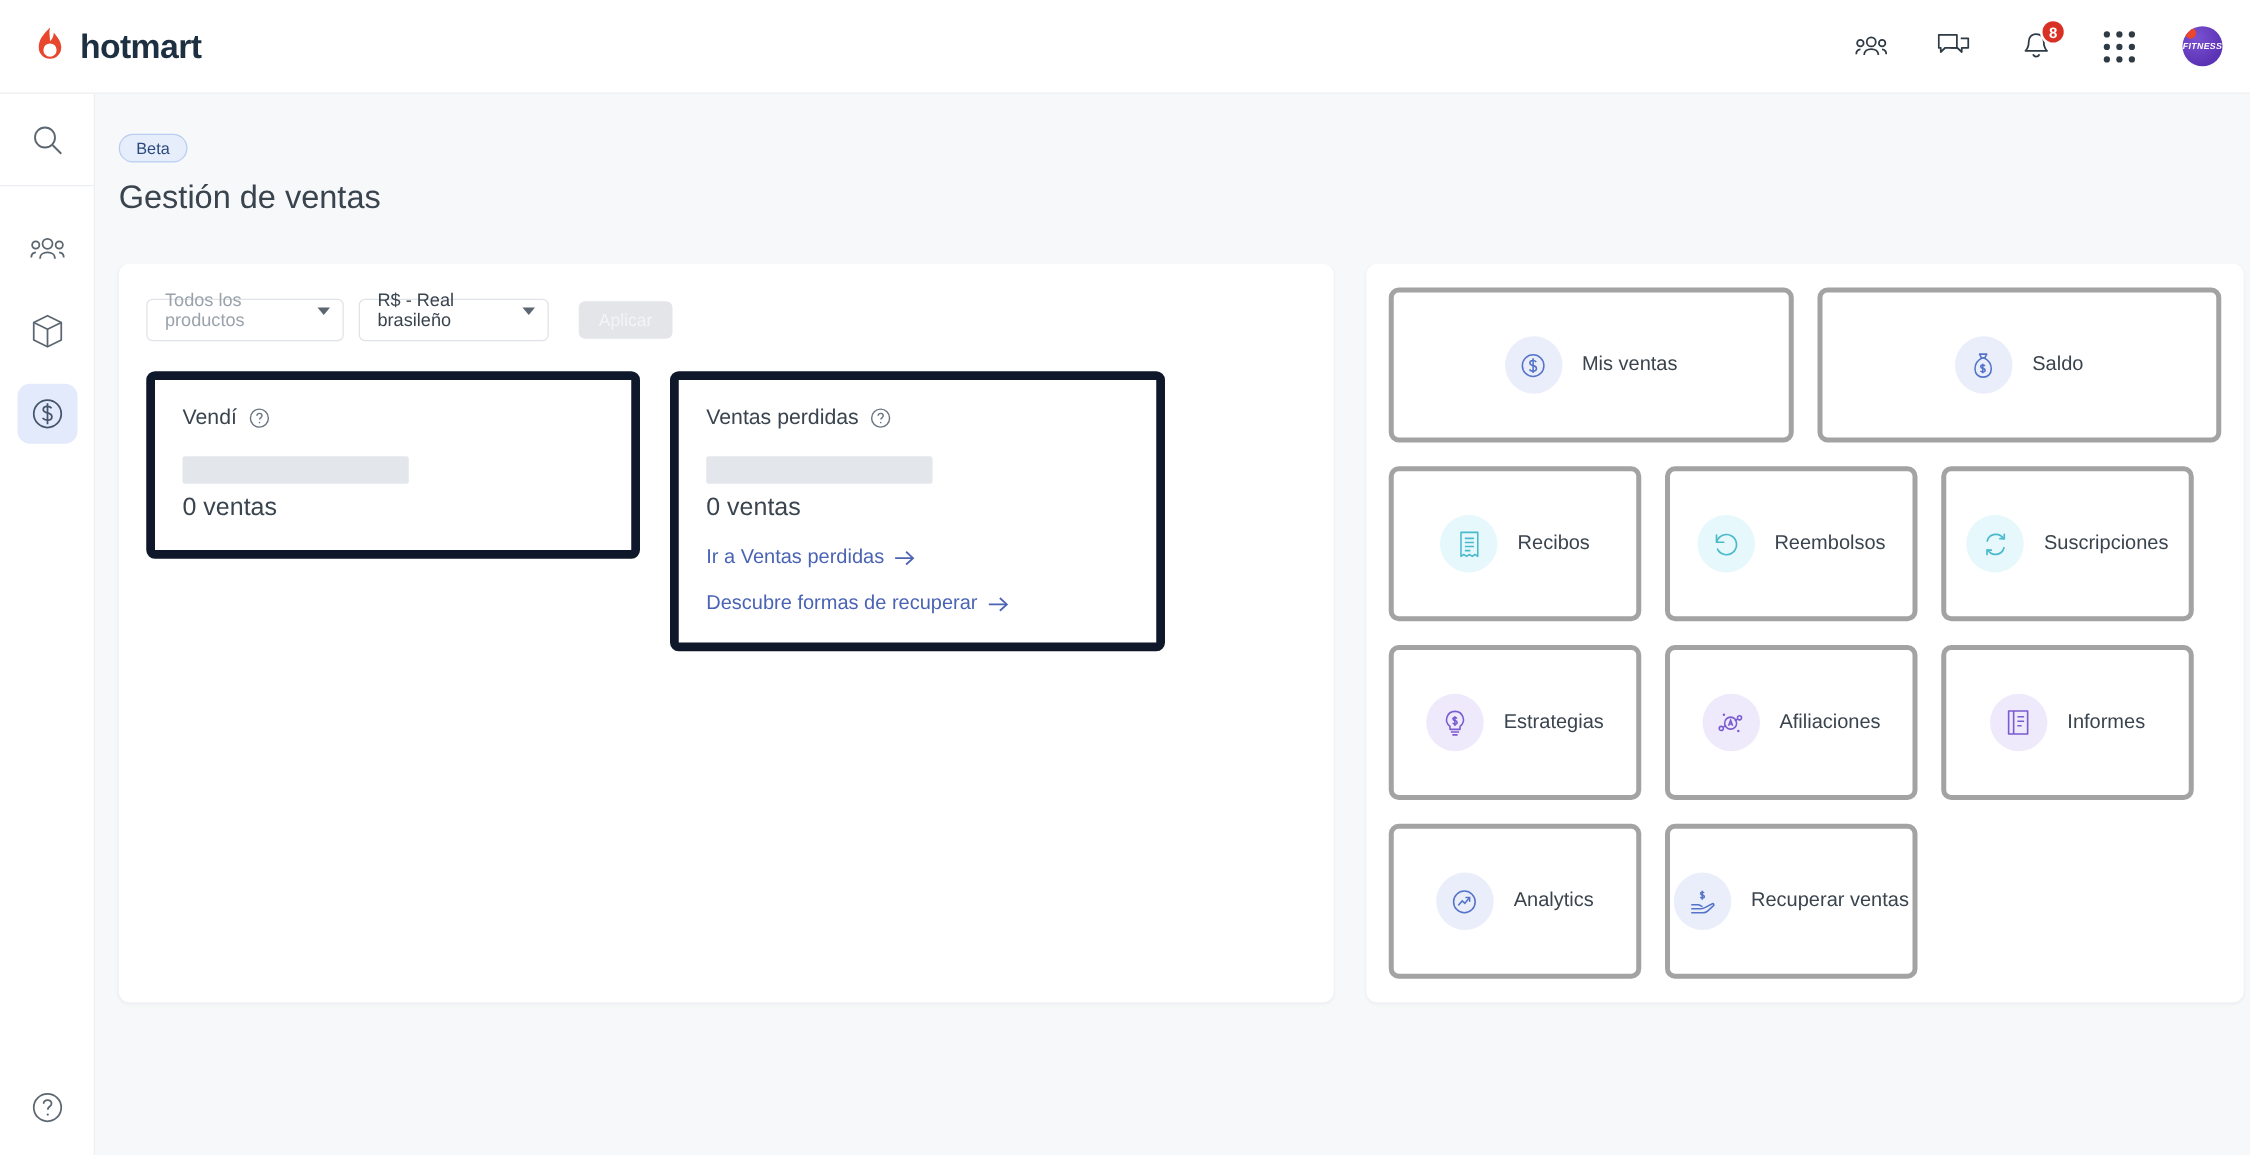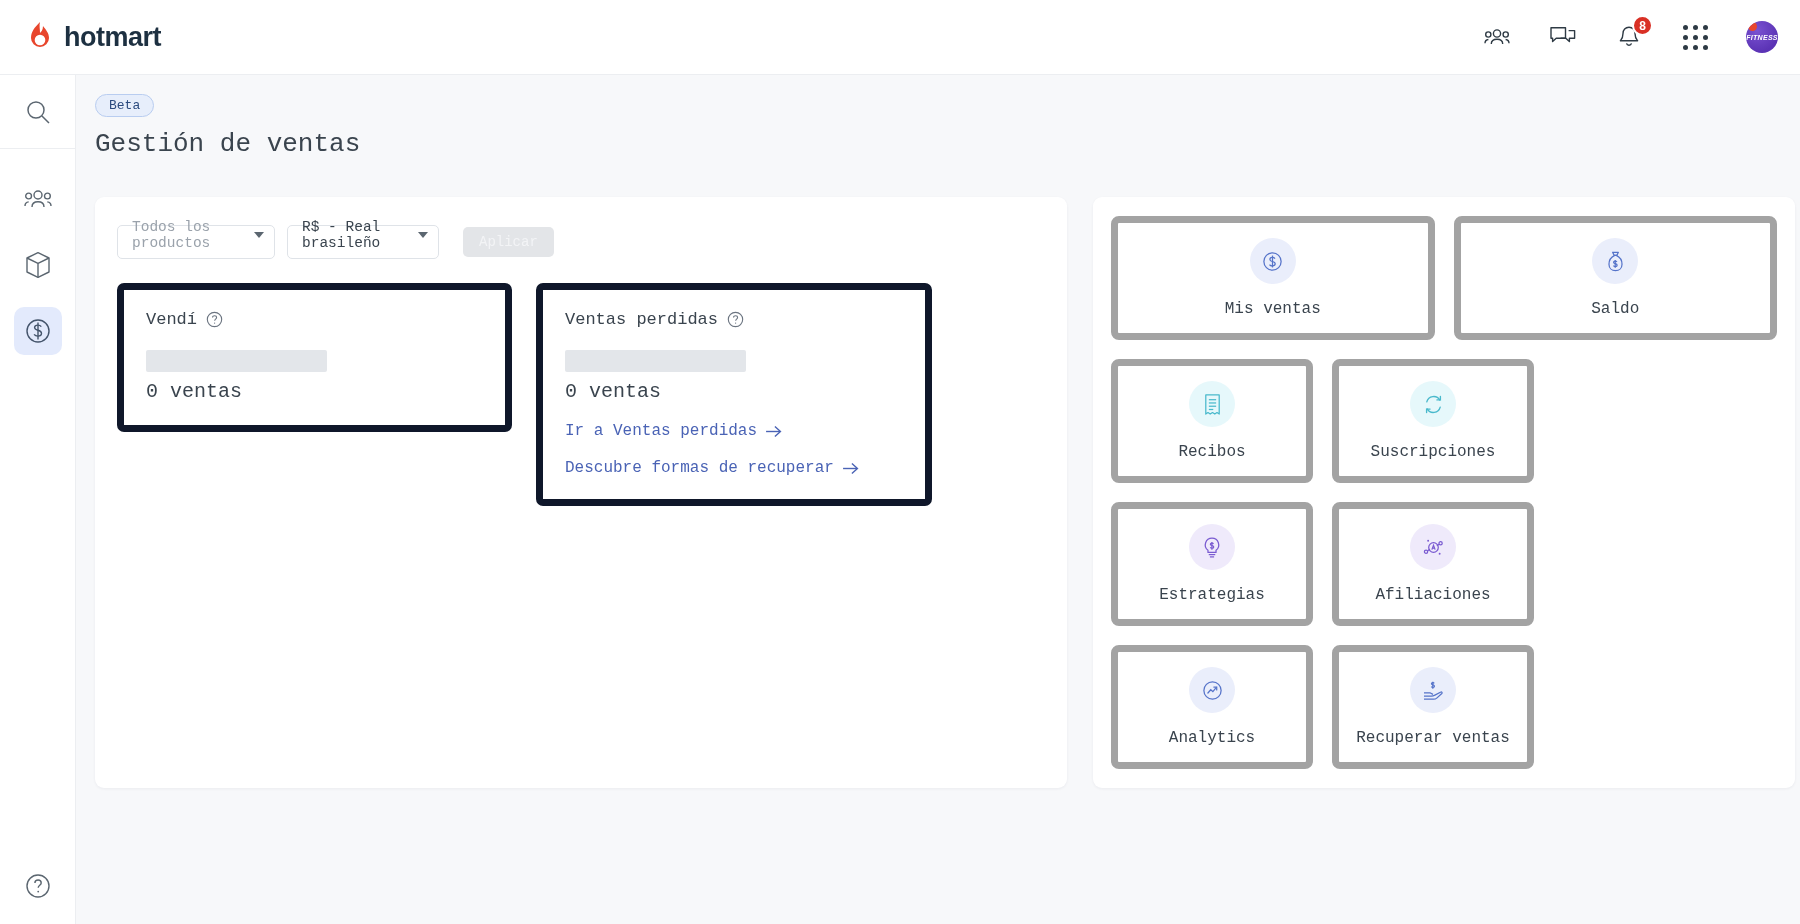--- a/index.html
+++ b/index.html
@@ -62,21 +62,21 @@
     display: flex; align-items: center; justify-content: center;
     color: #5b6670; cursor: pointer;
   }
   .rail-item.active { background: #e3eafc; color: #44546b; }
   .rail-help {
     position: absolute; bottom: 25px; left: 0; width: 76px;
     display: flex; justify-content: center; color: #5b6670; cursor: pointer;
   }
 
   
-  .page { position: absolute; top: 62px; left: 76px; width: 1724px; height: 849px; font-family: Liberation Mono, monospace; }
+  .page { position: absolute; top: 75px; left: 76px; width: 1724px; height: 849px; }
 
   .beta-badge {
     display: inline-block; margin: 32px 0 0 19px;
     padding: 3px 13px; border-radius: 14px;
     background: #e7eefb; border: 1px solid #b9cdf0;
     font-size: 13px; color: #2b4a7e;
   }
   .page-title {
     margin: 12px 0 0 19px;
     font-size: 26px; font-weight: normal; color: #3a444e;
@@ -138,22 +138,22 @@
   }
 
   
   .panel-right {
     width: 702px; background: #fff; border-radius: 9px;
     box-shadow: 0 1px 3px rgba(30,40,60,0.06);
     padding: 19px 18px; display: flex; flex-direction: column; gap: 19px;
   }
   .shortcut-row { display: flex; gap: 19px; }
   .shortcut {
-    height: 124px; border: 7px solid #a3a3a3; border-radius: 8px;
-    background: #fff; display: flex; flex-direction: column;
+    height: 124px; border: 4px solid #a3a3a3; border-radius: 8px;
+    background: #fff; display: flex; flex-direction: row;
     align-items: center; justify-content: center; gap: 16px; cursor: pointer;
   }
   .shortcut.w2 { width: 324px; }
   .shortcut.w3 { width: 202px; align-items: center; }
   .sc-icon {
     width: 46px; height: 46px; border-radius: 50%;
     display: flex; align-items: center; justify-content: center;
   }
   .sc-label { font-size: 16px; color: #3a444e; }
 
@@ -368,20 +368,29 @@
                 <path d="M6.2 10.4h7.6"></path>
                 <path d="M6.2 13.8h7.6"></path>
                 <path d="M6.2 17.2h4.6"></path>
             </svg>
           </span>
           <span class="sc-label">Recibos</span>
         </div>
         <div class="shortcut w3">
           <span class="sc-icon" style="background:#e6f8fb;color:#49b9cc">
             <svg width="23" height="23" viewBox="0 0 24 24" fill="none" stroke="currentColor" stroke-width="1.4" stroke-linecap="round">
+              <path d="M4.4 4.2v6h6"></path>
+              <path d="M4.6 10A8.4 8.4 0 1 1 5.2 16"></path>
+            </svg>
+          </span>
+          <span class="sc-label">Reembolsos</span>
+        </div>
+        <div class="shortcut w3">
+          <span class="sc-icon" style="background:#e6f8fb;color:#49b9cc">
+            <svg width="23" height="23" viewBox="0 0 24 24" fill="none" stroke="currentColor" stroke-width="1.4" stroke-linecap="round">
               <path d="M5 9.2A7.4 7.4 0 0 1 18.6 7.4"></path>
               <path d="M19 14.8A7.4 7.4 0 0 1 5.4 16.6"></path>
               <path d="M15.6 7.2h3.6V3.6"></path>
                 <path d="M8.4 16.8H4.8v3.6"></path>
             </svg>
           </span>
           <span class="sc-label">Suscripciones</span>
         </div>
       </div>
 
@@ -407,20 +416,32 @@
               <circle cx="4.2" cy="16.4" r="1.7"></circle>
               <circle cx="19.4" cy="7.6" r="1.7"></circle>
               <path d="M5.9 15.4l2.3-1.6"></path>
                 <path d="M17.8 8.6l-2.3 1.6"></path>
               <circle cx="6.4" cy="5" r="1" fill="currentColor" stroke="none"></circle>
               <circle cx="18.4" cy="18.6" r="1" fill="currentColor" stroke="none"></circle>
             </svg>
           </span>
           <span class="sc-label">Afiliaciones</span>
         </div>
+        <div class="shortcut w3">
+          <span class="sc-icon" style="background:#efeafb;color:#7a5bd1">
+            <svg width="21" height="22" viewBox="0 0 20 22" fill="none" stroke="currentColor" stroke-width="1.3" stroke-linejoin="round">
+              <path d="M2.4 1.8h15.2v18.4H2.4z"></path>
+              <path d="M6.4 1.8v18.4"></path>
+              <path d="M9.4 6.4h5.4"></path>
+                <path d="M9.4 10h5.4"></path>
+                <path d="M9.4 13.6h3.4"></path>
+            </svg>
+          </span>
+          <span class="sc-label">Informes</span>
+        </div>
       </div>
 
       <div class="shortcut-row">
         <div class="shortcut w3">
           <span class="sc-icon" style="background:#eaeefb;color:#5573c9">
             <svg width="23" height="23" viewBox="0 0 24 24" fill="none" stroke="currentColor" stroke-width="1.3" stroke-linecap="round">
               <circle cx="12" cy="12" r="9"></circle>
               <path d="M7.2 14.6l3-3.4 2.2 2 3.6-4.4"></path>
               <path d="M13.4 8.4h3v3"></path>
             </svg>

